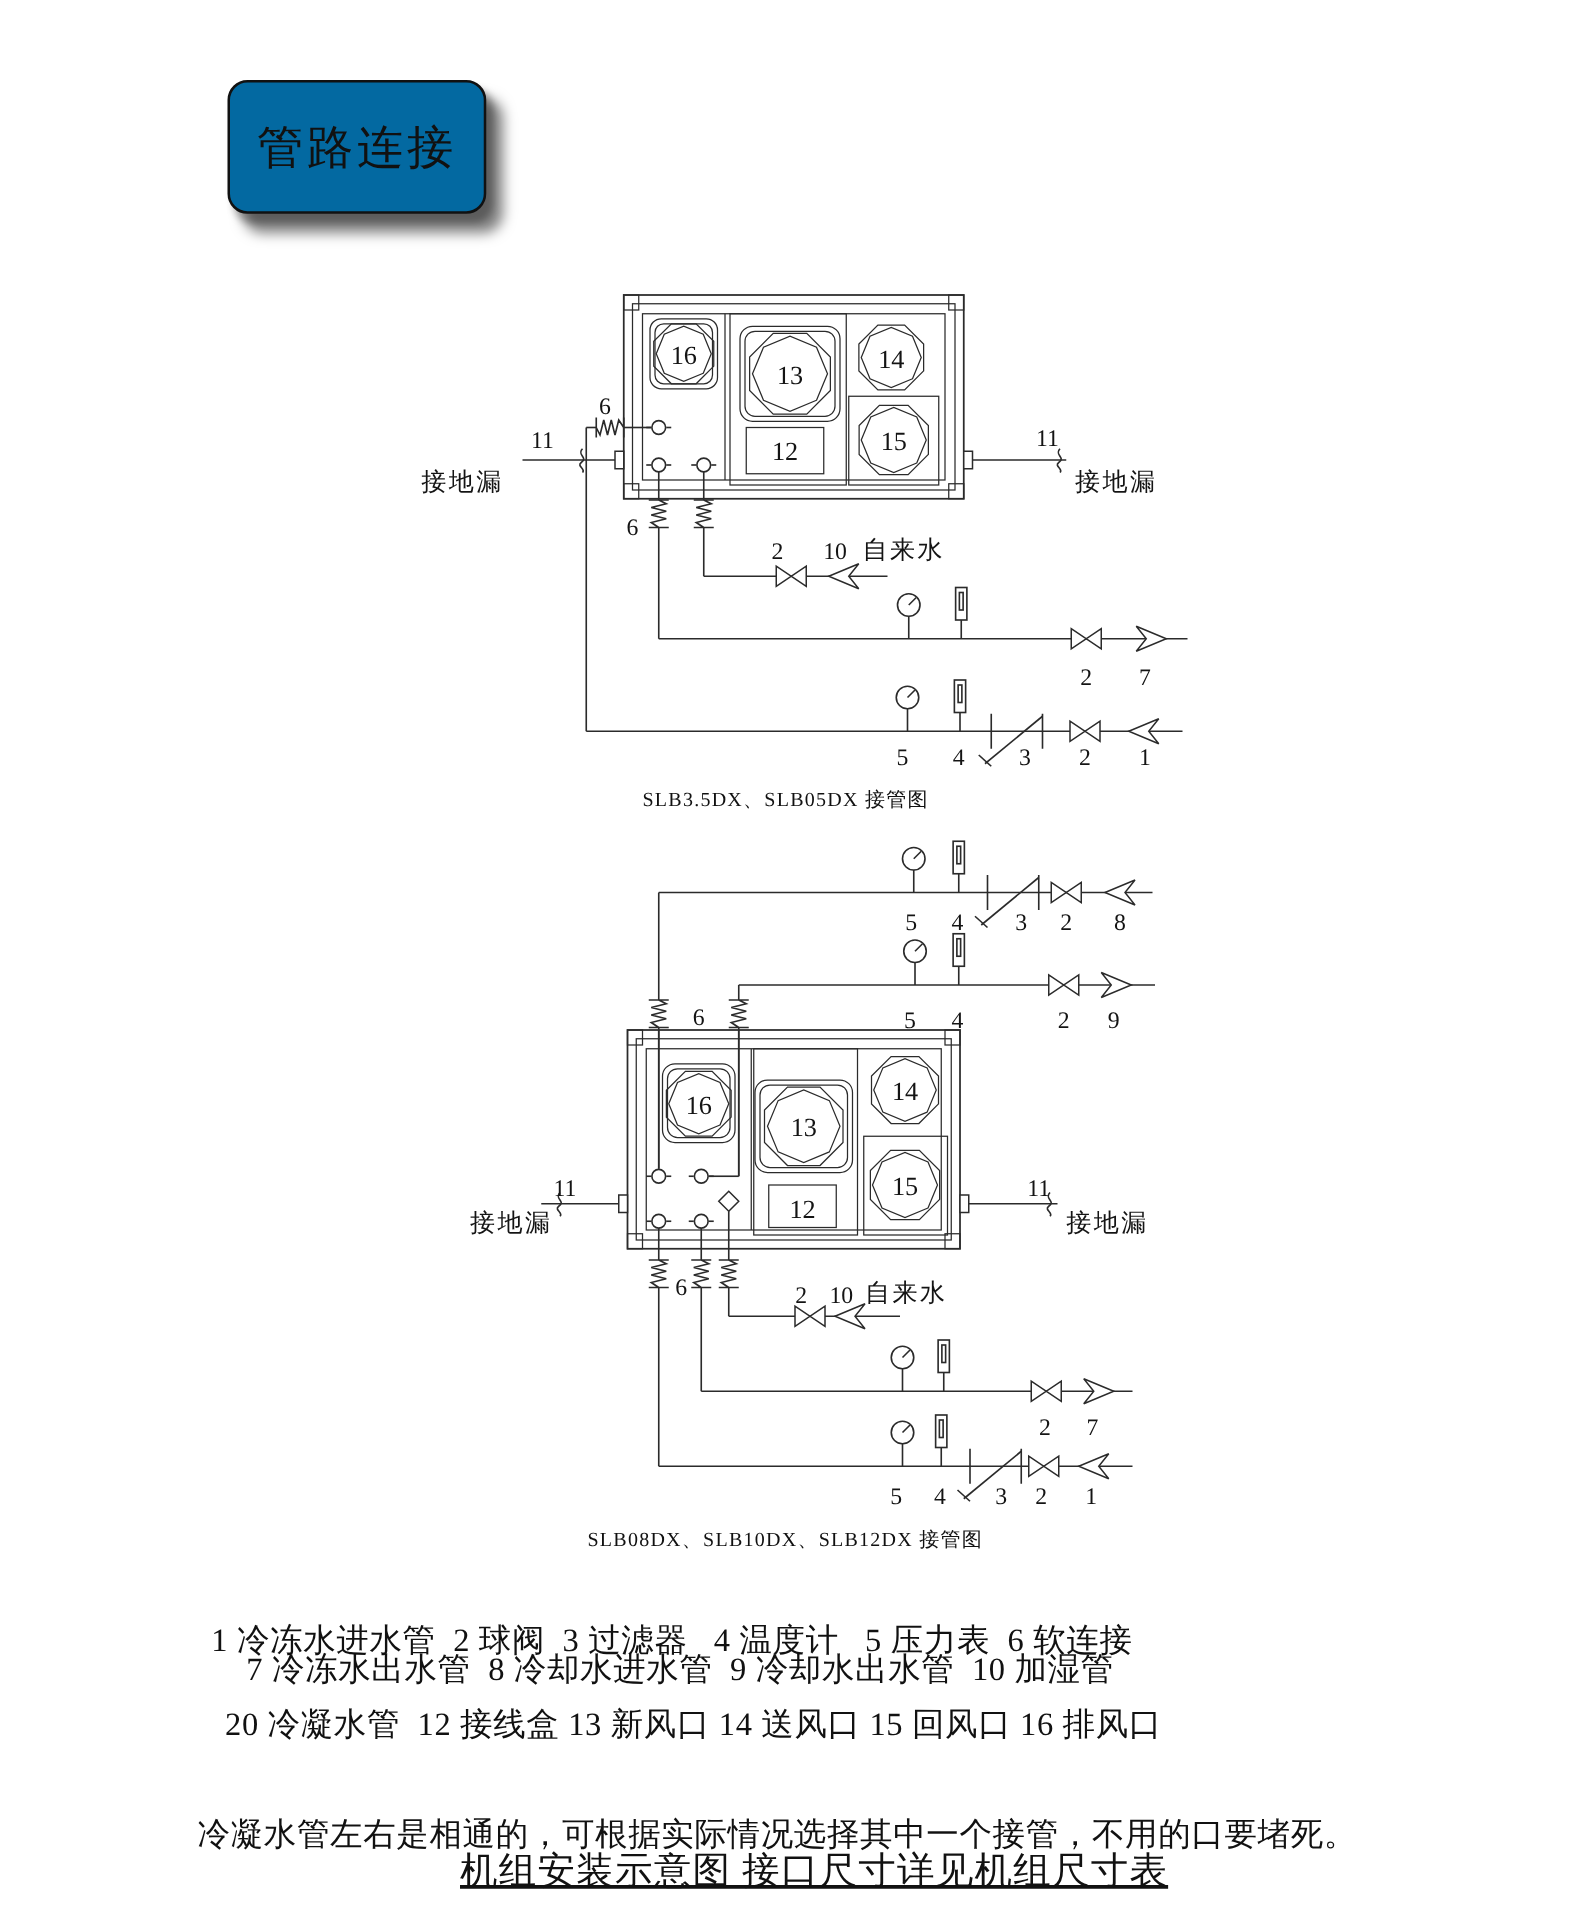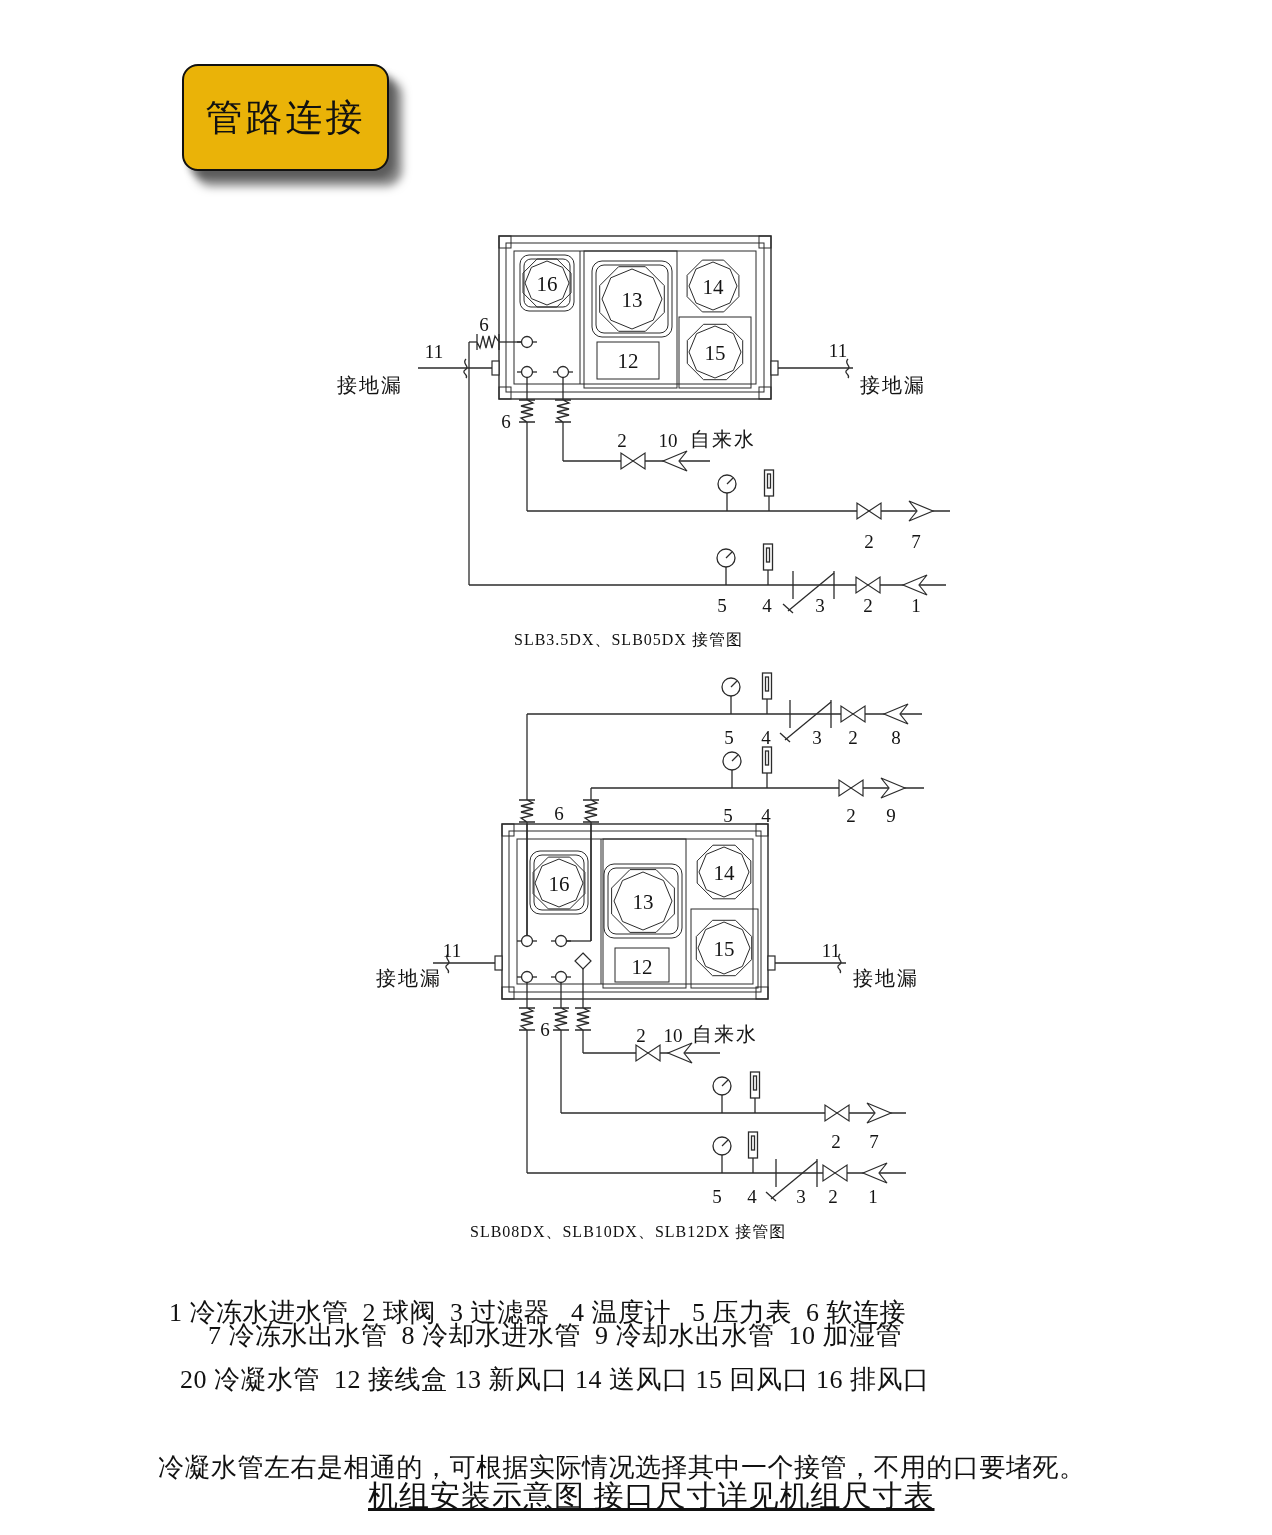--- a/index.html
+++ b/index.html
@@ -1,21 +1,21 @@
 <!DOCTYPE html>
 <html><head>
 <meta charset="utf-8">
 <style>
   html,body{margin:0;padding:0;background:#ffffff;}
   body{width:1272px;height:1535px;position:relative;font-family:"Liberation Serif",serif;color:#111;}
   .abs{position:absolute;}
   
   .title-badge{
     left:182px;top:64px;width:203px;height:103px;
-    border:2.5px solid #111;border-radius:16px;background:#eab308;
+    border:2.5px solid #111;border-radius:16px;background:#0369a1;
     box-shadow:13px 15px 10px rgba(0,0,0,0.50), 5px 7px 6px rgba(0,0,0,0.28);
     display:flex;align-items:center;justify-content:center;
     font-size:37px;letter-spacing:3px;
   }
   .caption{font-size:16px;letter-spacing:1px;white-space:pre;}
   .legend-line{font-size:26px;white-space:pre;letter-spacing:0.5px;}
   .footer-title{font-size:30px;white-space:pre;letter-spacing:1px;text-decoration:underline;}
   svg.diagram-svg{position:absolute;left:0;top:0;}
   svg .lw{stroke:#2b2b2b;fill:none;stroke-width:1.3;}
   svg .frame{stroke:#2b2b2b;fill:none;stroke-width:1.4;}
@@ -332,17 +332,17 @@
       <text class="numlg" x="724" y="956">15</text>
       <text class="numlg" x="642" y="974">12</text>
     </g>
   </g>
 </svg>
 
 <div class="abs caption" style="left:514px;top:630px;">SLB3.5DX、SLB05DX 接管图</div>
 <div class="abs caption" style="left:470px;top:1222px;">SLB08DX、SLB10DX、SLB12DX 接管图</div>
 
 <div class="abs legend-line" style="left:169px;top:1272px;margin-top:23px;">1 冷冻水进水管  2 球阀  3 过滤器   4 温度计   5 压力表  6 软连接</div>
-<div class="abs legend-line" style="left:208px;top:1318px;">7 冷冻水出水管  8 冷却水进水管  9 冷却水出水管  10 加湿管</div>
+<div class="abs legend-line" style="left:197px;top:1318px;">7 冷冻水出水管  8 冷却水进水管  9 冷却水出水管  10 加湿管</div>
 <div class="abs legend-line" style="left:180px;top:1362px;">20 冷凝水管  12 接线盒 13 新风口 14 送风口 15 回风口 16 排风口</div>
 <div class="abs legend-line" style="left:158px;top:1406px;margin-top:44px;">冷凝水管左右是相通的，可根据实际情况选择其中一个接管，不用的口要堵死。</div>
 
 <div class="abs footer-title" style="left:368px;top:1476px;">机组安装示意图 接口尺寸详见机组尺寸表</div>
 
 </body></html>

